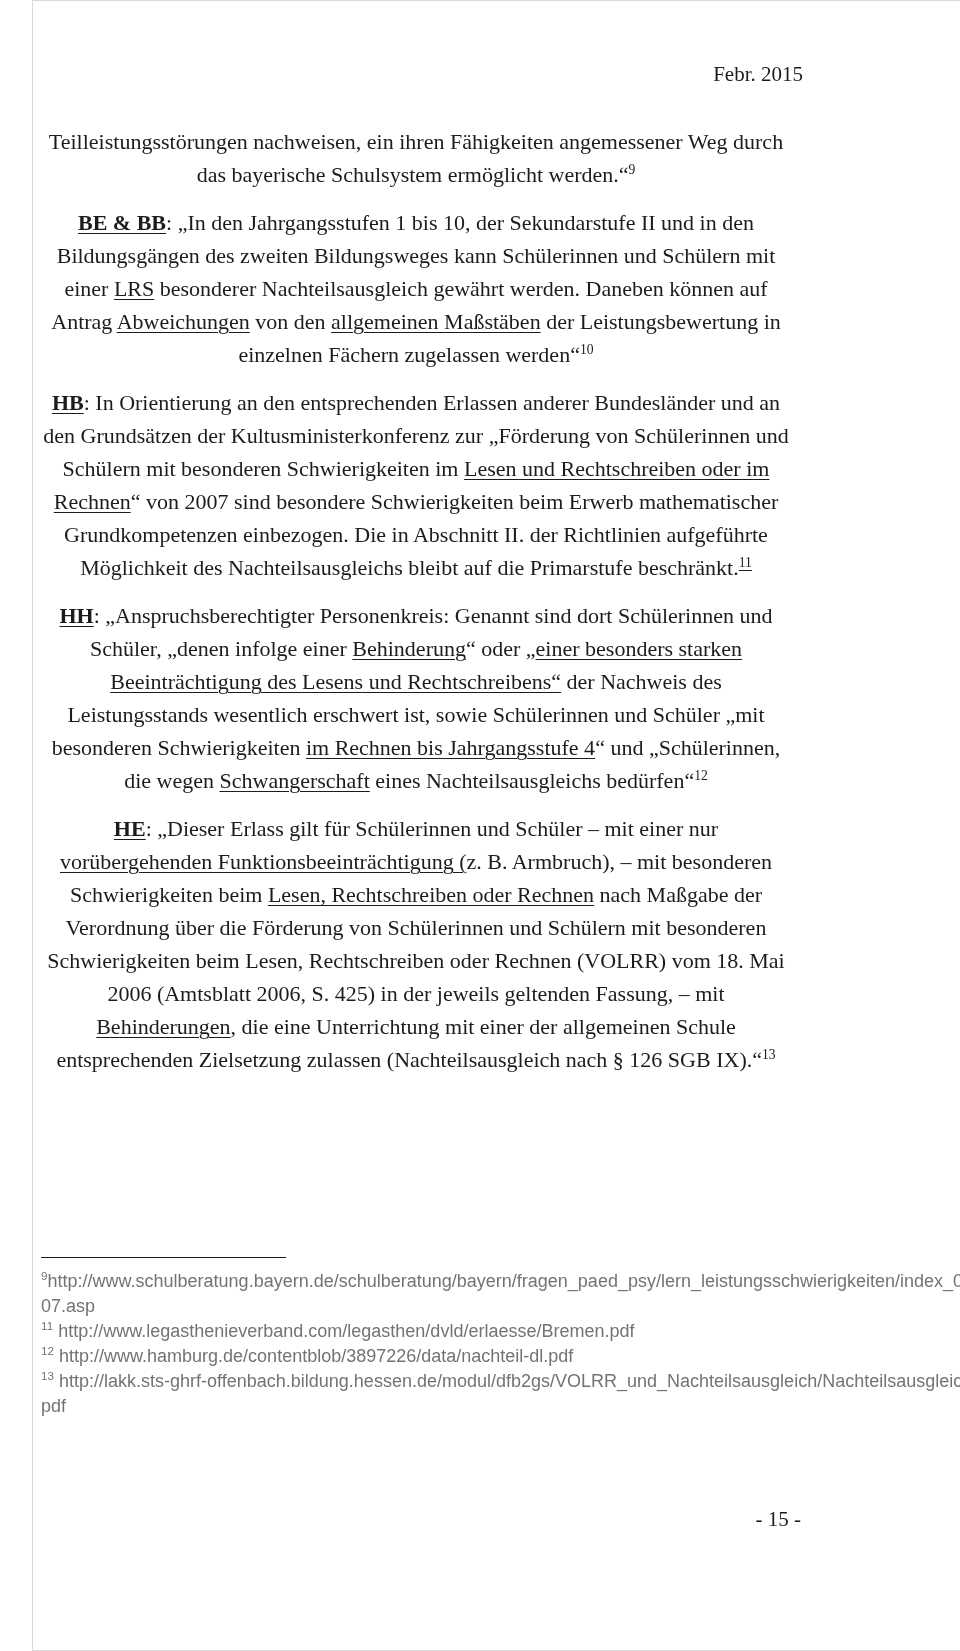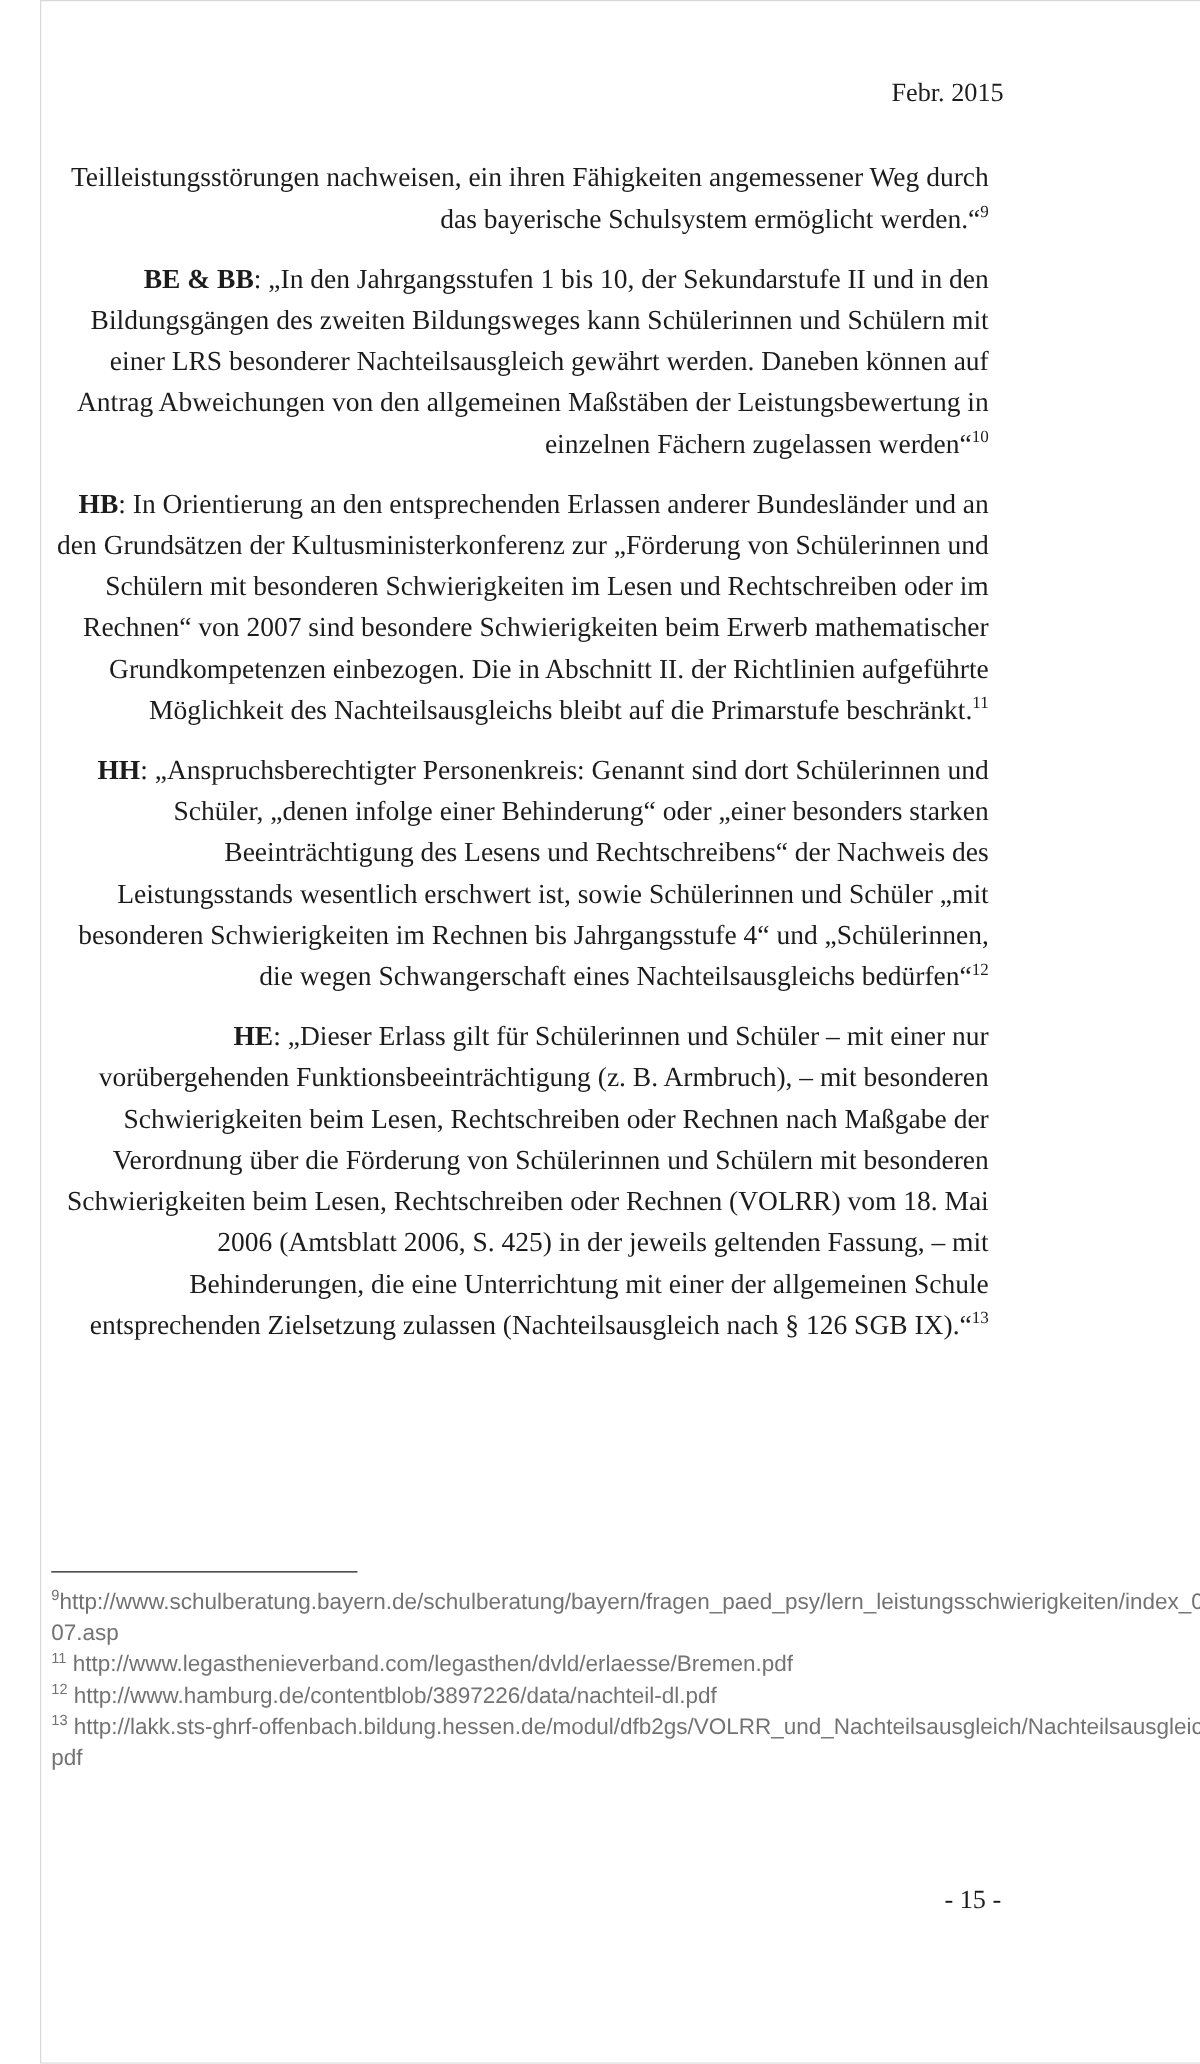--- a/index.html
+++ b/index.html
@@ -23,24 +23,25 @@
     line-height: 26px;
     white-space: nowrap;
   }
   .doc-body {
     position: absolute;
     top: 124px;
     left: 8px;
     width: 750px;
     font-size: 22px;
     line-height: 33px;
-    text-align: right;
+    text-align: center;
   }
   .para { margin-bottom: 15px; }
   .u {
+    text-decoration: underline;
     text-decoration-thickness: 1.4px;
     text-underline-offset: 3px;
   }
   .b { font-weight: bold; }
   sup {
     font-size: 0.62em;
     line-height: 0;
     vertical-align: super;
   }
   .fn-rule {

